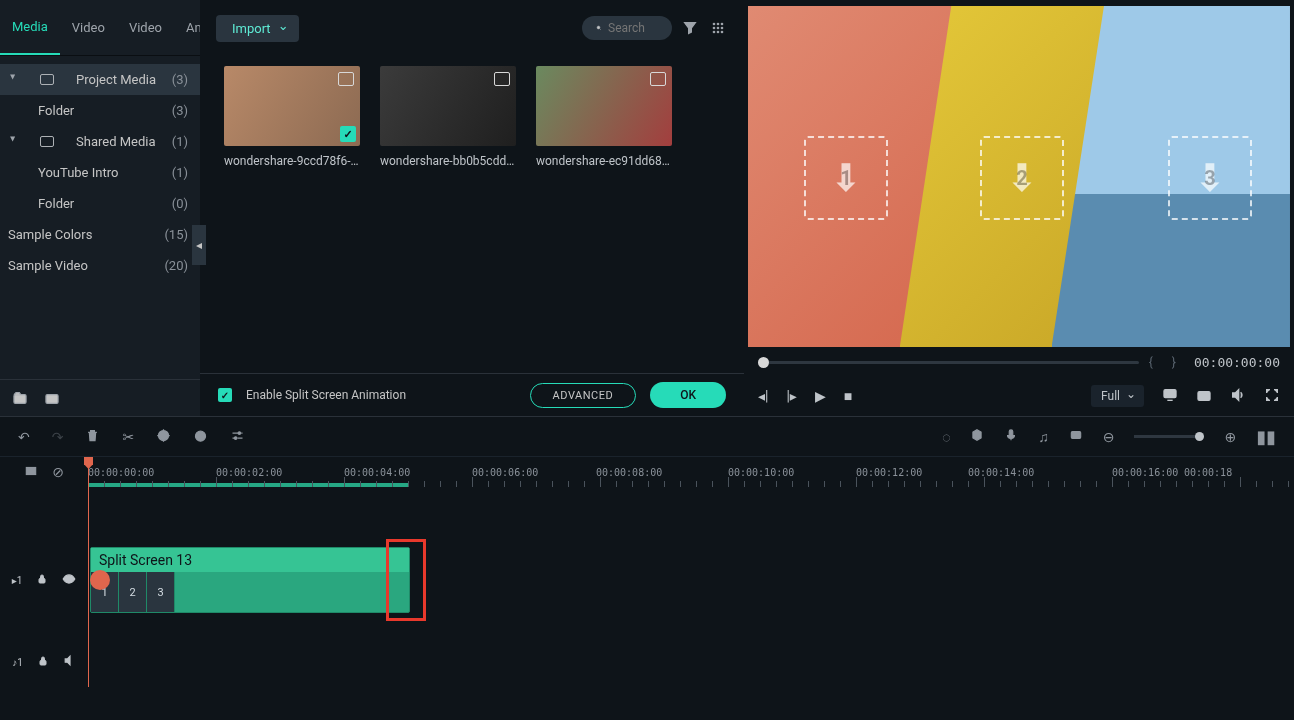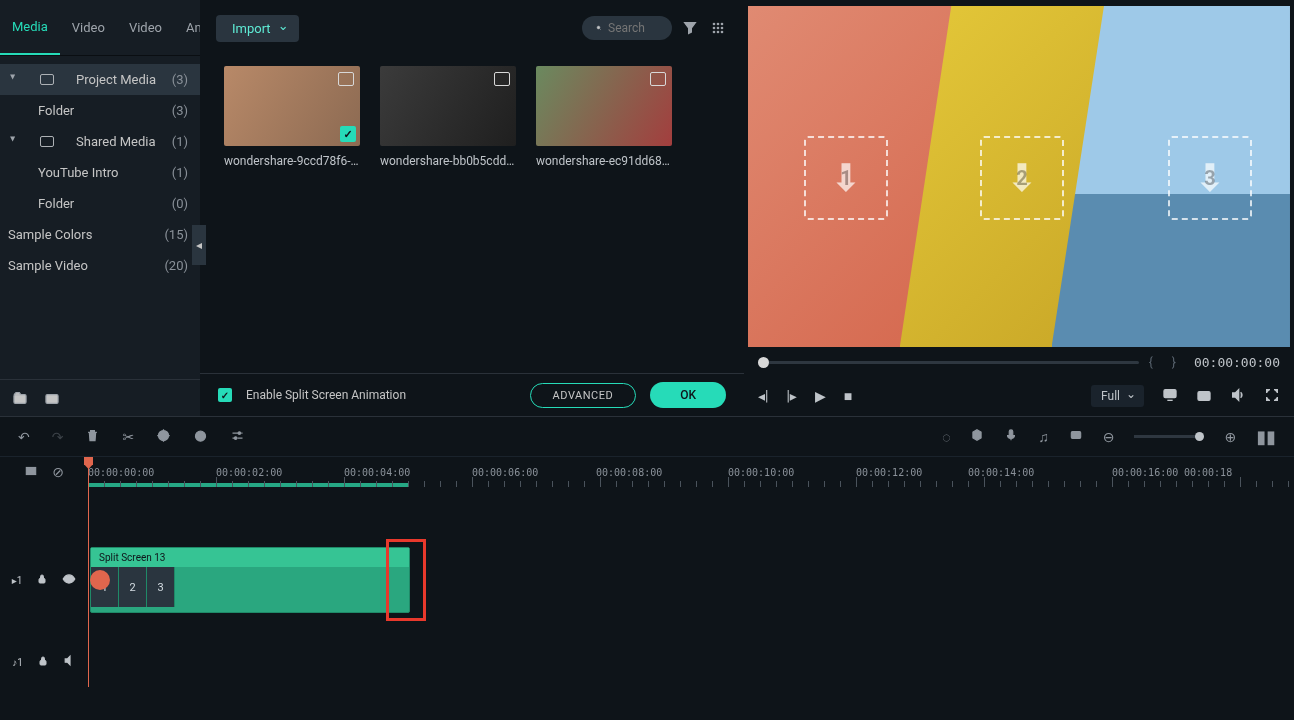--- a/index.html
+++ b/index.html
@@ -69,21 +69,21 @@
 .tick-line{position:absolute;bottom:0;width:1px;height:6px;background:#4a535c}
 .tick-major{height:10px}
 .green-range{position:absolute;bottom:0;left:0;height:4px;width:320px;background:#26a885}
 .playhead{position:absolute;top:0;bottom:-200px;left:0;width:1px;background:#e0664d;z-index:10}
 .playhead::before{content:"";position:absolute;top:0;left:-4px;width:9px;height:12px;background:#e0664d;clip-path:polygon(0 0,100% 0,100% 60%,50% 100%,0 60%)}
 .tracks{flex:1;position:relative}
 .track{position:absolute;left:0;right:0;height:70px;display:flex}
 .track-head{width:88px;display:flex;align-items:center;justify-content:center;gap:14px;color:#bfc4c9}
 .track-body{flex:1;position:relative}
 .clip{position:absolute;top:2px;bottom:2px;left:2px;width:320px;background:#2aa77f;border:1px solid #1f8a68;border-radius:2px}
-.clip-title{font-size:10px;color:#0e1419;padding:4px 8px;background:#36c494}
+.clip-title{font-size:14px;color:#0e1419;padding:4px 8px;background:#36c494}
 .clip-segs{display:flex;height:40px;margin-top:0}
 .seg{flex:0 0 28px;border-right:1px solid #1f8a68;display:flex;align-items:center;justify-content:center;color:#d5dde3;font-size:11px;background:#2a353f}
 .circle-handle{position:absolute;left:-1px;top:50%;width:20px;height:20px;background:#e0664d;border-radius:50%;transform:translateY(-50%)}
 .red-highlight{position:absolute;left:298px;top:-6px;width:40px;height:82px;border:3px solid #e8392c;z-index:8}
 .audio-track{top:100px;height:30px}
 svg{fill:currentColor}
 </style>
 </head>
 <body>
 

